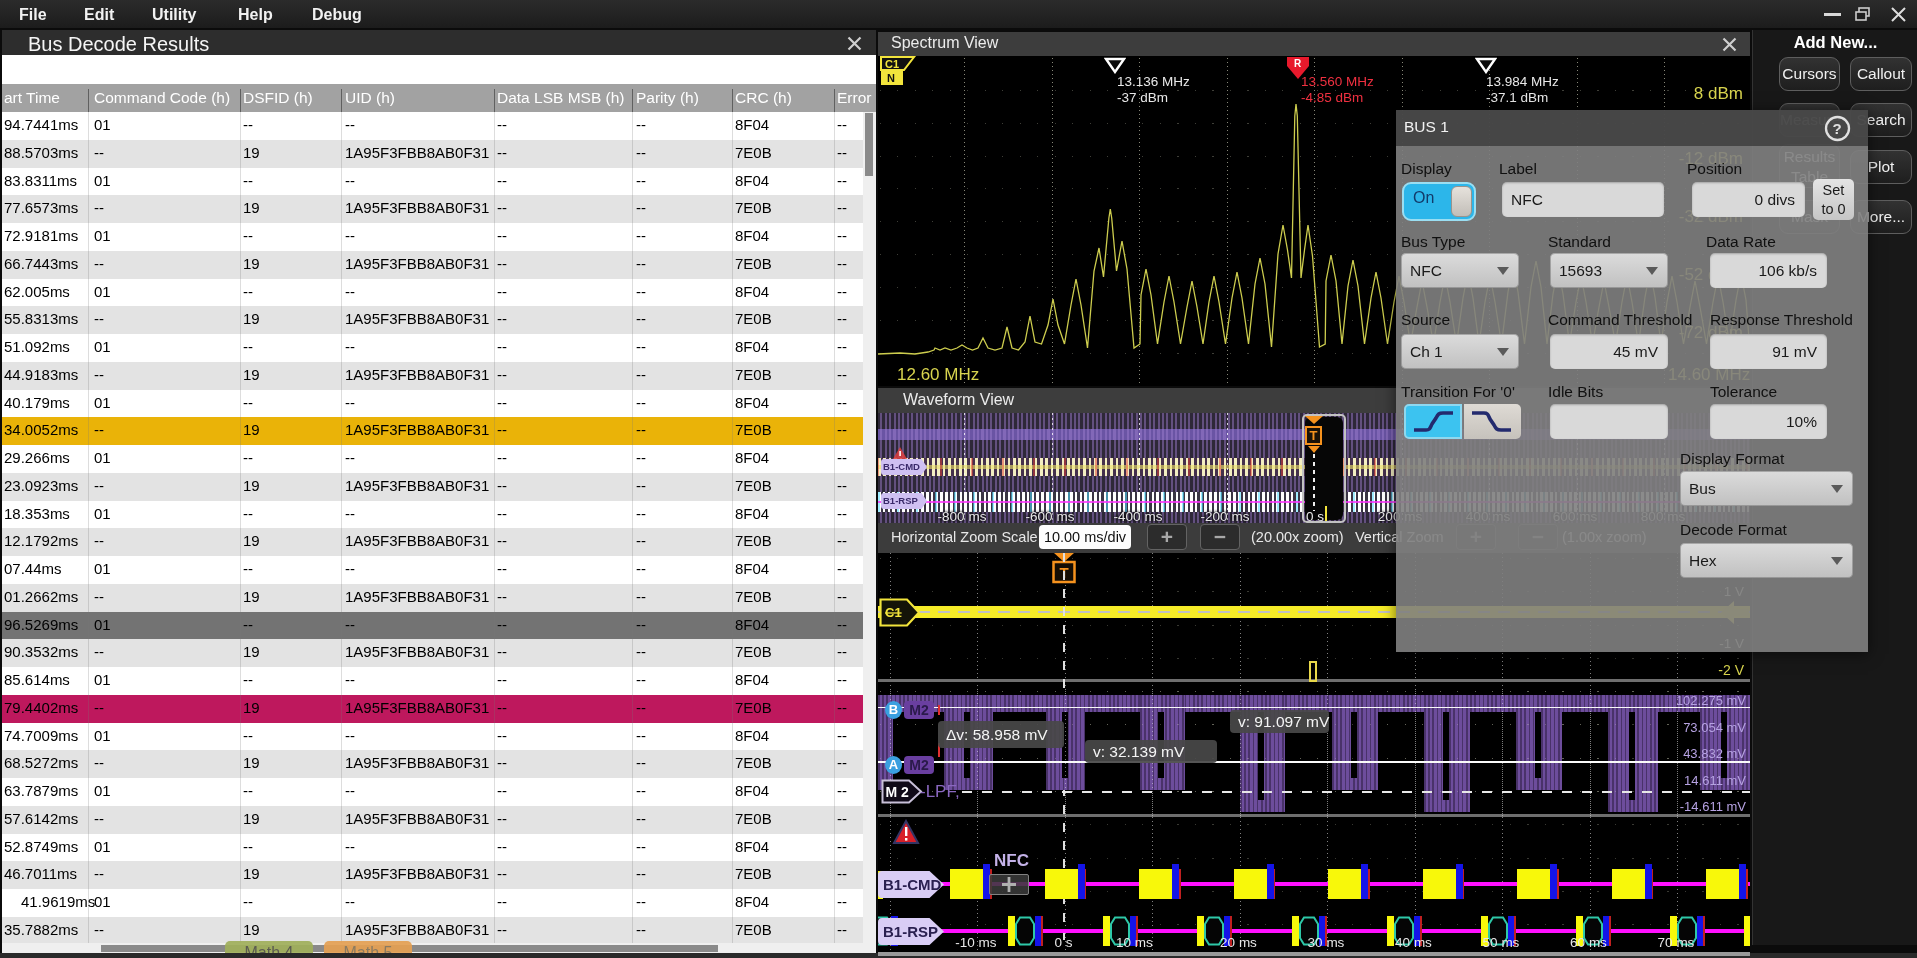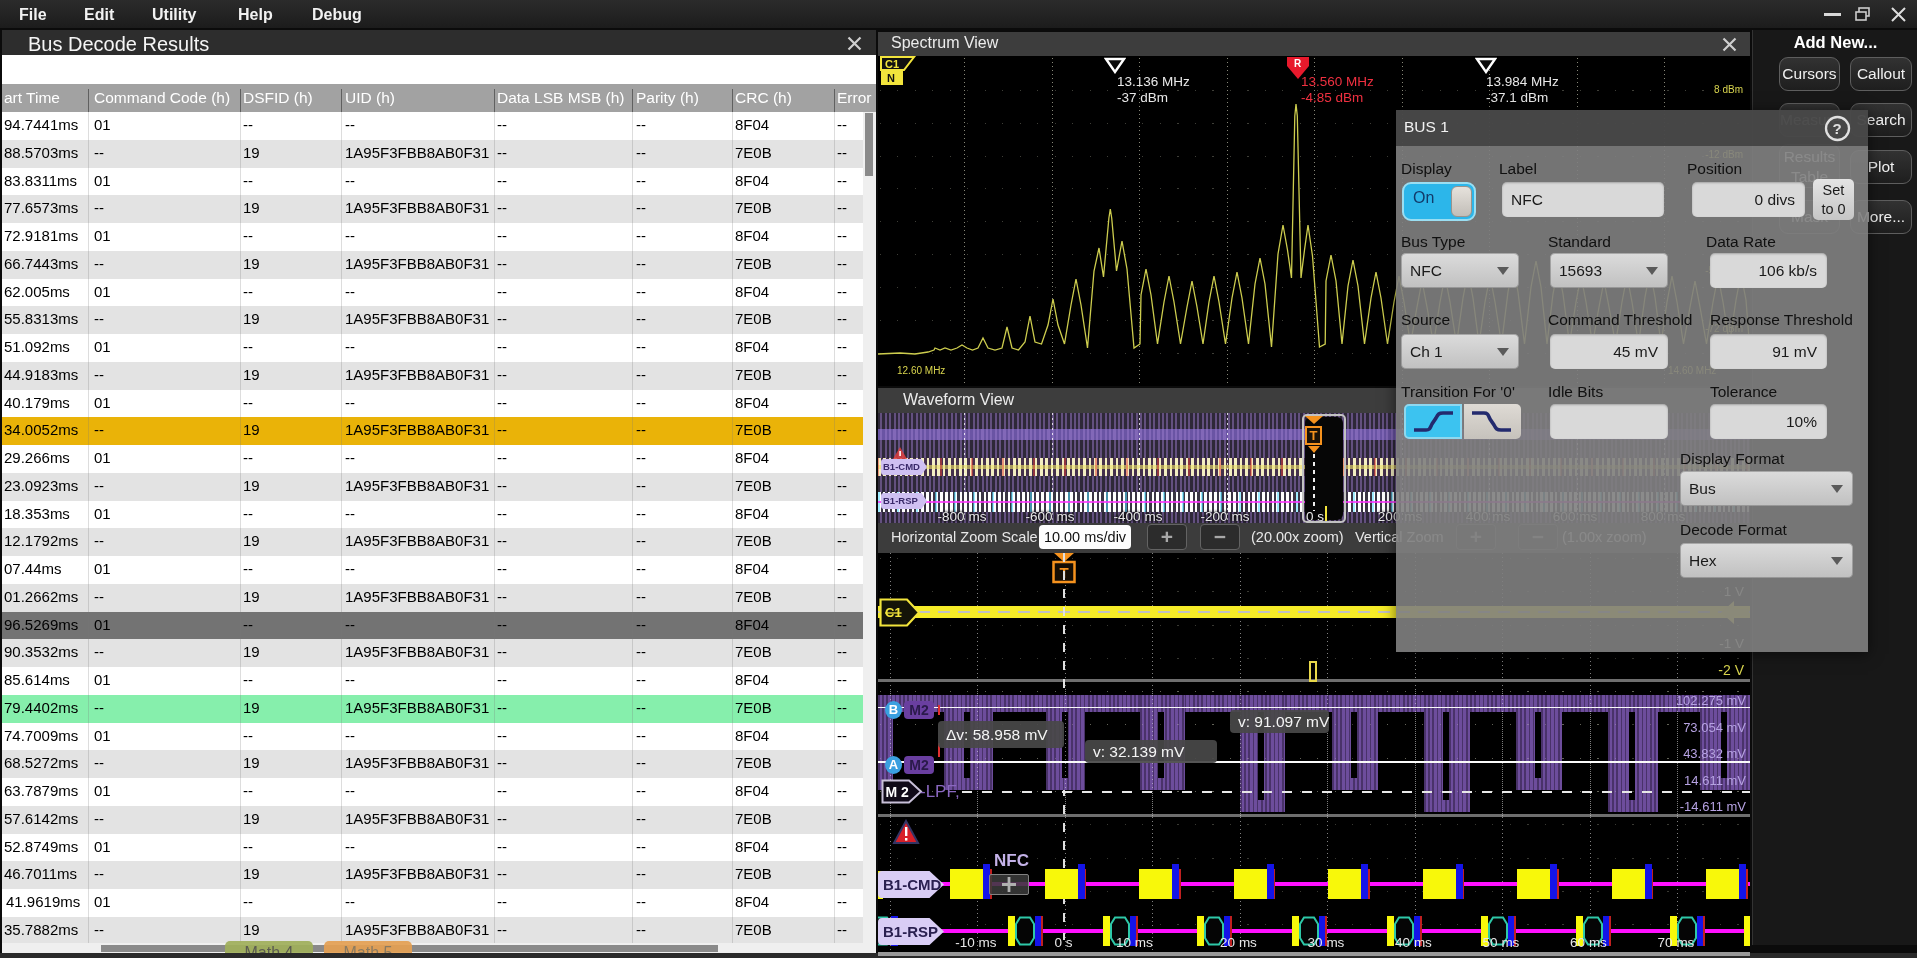--- a/index.html
+++ b/index.html
@@ -21,21 +21,21 @@
 .trow div{position:absolute;top:4px;white-space:nowrap}
 .trow .cs{position:absolute;top:0;width:1px;height:27.75px;background:rgba(120,120,120,.25)}
 
 .phead{background:#3d3d3d;color:#ececec;font-size:16px;position:absolute}
 
 #sp{position:absolute;left:878px;top:32px;width:872px;height:354px;background:#000}
 
 #wp{position:absolute;left:878px;top:388px;width:872px;height:568px;background:#000}
 .gridv{position:absolute;width:1px;background-image:repeating-linear-gradient(180deg,rgba(225,225,200,.6) 0 1px,transparent 1px 4px)}
 .gridh{position:absolute;height:1px;background-image:repeating-linear-gradient(90deg,rgba(225,225,200,.5) 0 1px,transparent 1px 17.5px)}
-.ylab{position:absolute;color:#d8d44e;font-size:10px;white-space:nowrap}
+.ylab{position:absolute;color:#d8d44e;font-size:17px;white-space:nowrap}
 .wlab{position:absolute;color:#e8e8e8;font-size:13.5px;white-space:nowrap}
 
 #dlg{position:absolute;left:1396px;top:110px;width:472px;height:542px;box-shadow:0 2px 14px rgba(0,0,0,.55)}
 #dlg .tb{position:absolute;left:0;top:0;width:472px;height:36px;background:rgba(72,72,72,.97);color:#f2f2f2;font-size:15.5px}
 #dlg .bd{position:absolute;left:0;top:36px;width:472px;height:506px;background:rgba(127,127,127,.91)}
 .dl{position:absolute;color:#101010;font-size:15.5px;white-space:nowrap}
 .din{position:absolute;background:#d9d9d9;border-radius:5px;color:#1a1a1a;font-size:15.5px;
  box-shadow:inset 0 1px 2px rgba(0,0,0,.25)}
 .ddp{position:absolute;background:linear-gradient(#dcdcdc,#c0c0c0);border-radius:5px;color:#1a1a1a;font-size:15.5px;
  box-shadow:inset 0 0 0 1px rgba(90,90,90,.4)}
@@ -434,21 +434,21 @@
       <div style="left:733px">8F04</div>
       <div style="left:835px">--</div>
       <div class="cs" style="left:85.5px"></div>
       <div class="cs" style="left:238px"></div>
       <div class="cs" style="left:338.5px"></div>
       <div class="cs" style="left:491.5px"></div>
       <div class="cs" style="left:629.5px"></div>
       <div class="cs" style="left:729.5px"></div>
       <div class="cs" style="left:831.5px"></div>
     </div>
-    <div class="trow" style="top:664.75px;background:#86efac">
+    <div class="trow" style="top:664.75px;background:#be185d">
       <div style="left:2px">79.4402ms</div>
       <div style="left:92px">--</div>
       <div style="left:241px">19</div>
       <div style="left:343px">1A95F3FBB8AB0F31</div>
       <div style="left:495px">--</div>
       <div style="left:634px">--</div>
       <div style="left:733px">7E0B</div>
       <div style="left:835px">--</div>
       <div class="cs" style="left:85.5px"></div>
       <div class="cs" style="left:238px"></div>
@@ -554,21 +554,21 @@
       <div style="left:835px">--</div>
       <div class="cs" style="left:85.5px"></div>
       <div class="cs" style="left:238px"></div>
       <div class="cs" style="left:338.5px"></div>
       <div class="cs" style="left:491.5px"></div>
       <div class="cs" style="left:629.5px"></div>
       <div class="cs" style="left:729.5px"></div>
       <div class="cs" style="left:831.5px"></div>
     </div>
     <div class="trow" style="top:859.0px;background:#ffffff">
-      <div style="left:4px">41.9619ms</div>
+      <div style="left:19px">41.9619ms</div>
       <div style="left:92px">01</div>
       <div style="left:241px">--</div>
       <div style="left:343px">--</div>
       <div style="left:495px">--</div>
       <div style="left:634px">--</div>
       <div style="left:733px">8F04</div>
       <div style="left:835px">--</div>
       <div class="cs" style="left:85.5px"></div>
       <div class="cs" style="left:238px"></div>
       <div class="cs" style="left:338.5px"></div>

